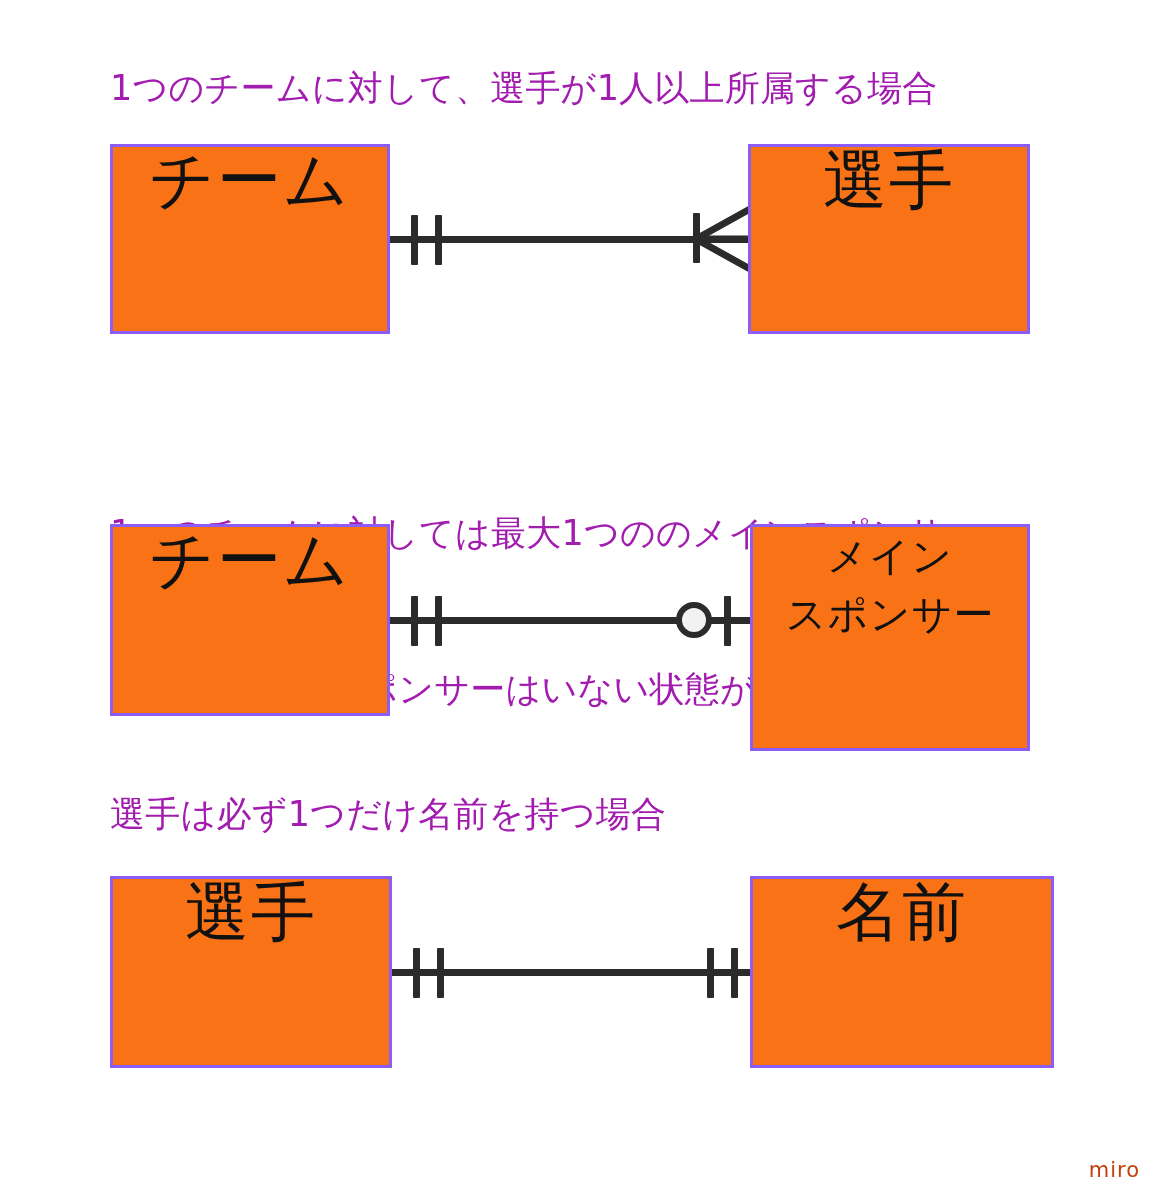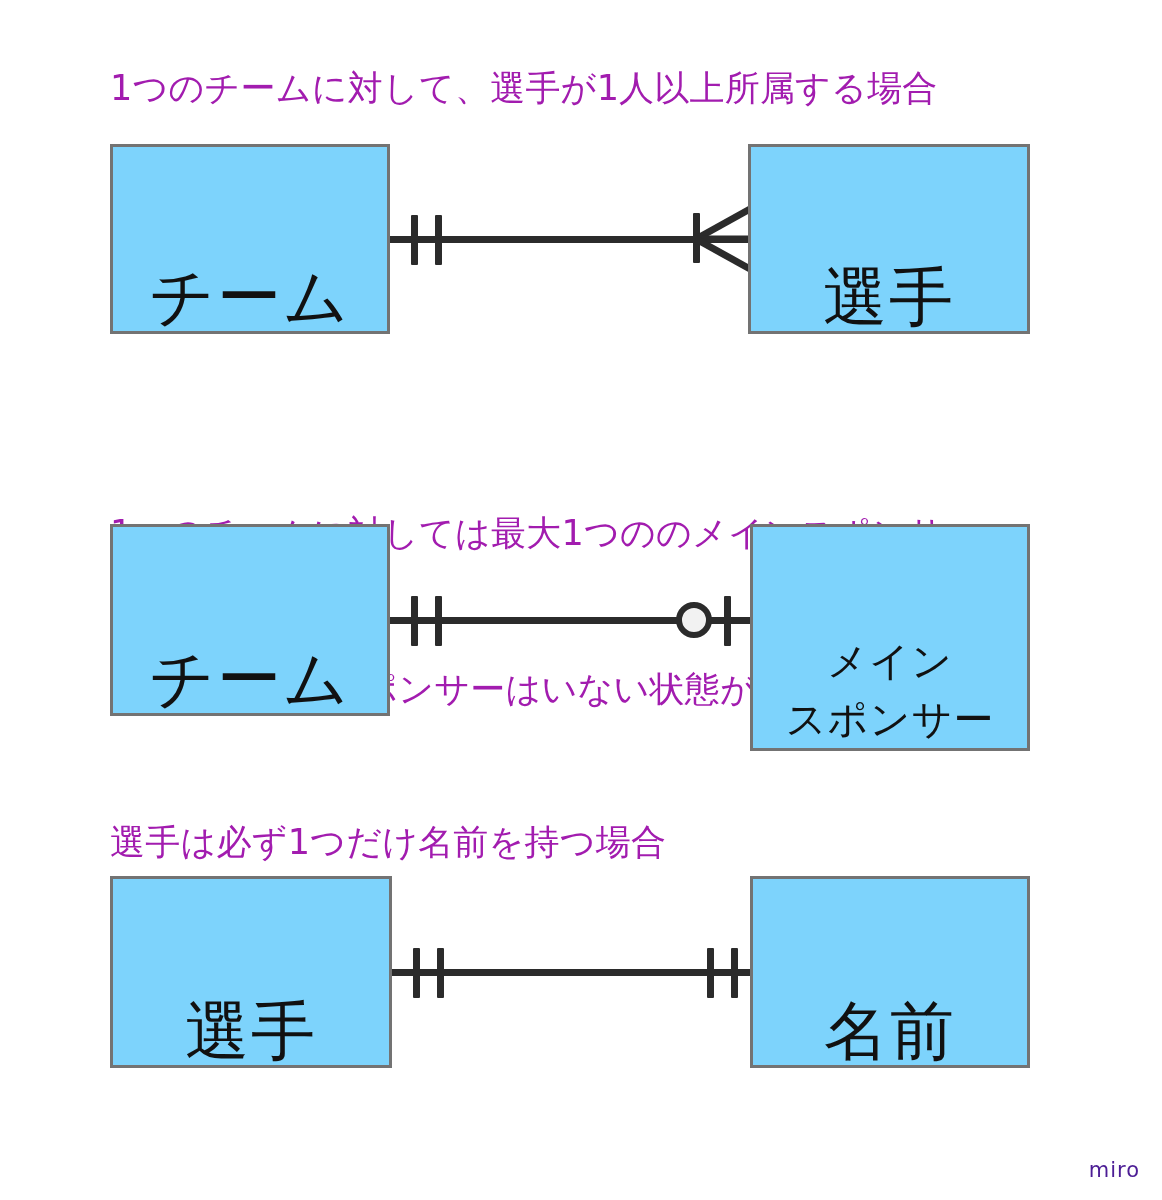--- a/index.html
+++ b/index.html
@@ -41,30 +41,30 @@
     position: absolute;
     left: 110px;
     font-size: 35px;
     line-height: 52px;
     letter-spacing: 0.2px;
     color: #a21caf;
     white-space: pre;
   }
   #group-1 .caption { top: 62px; }
   #group-2 .caption { top: 18px; }
-  #group-3 .caption { top: 18px; margin-top: 28px; }
+  #group-3 .caption { top: 18px; }
 
   
   .entity-box {
     position: absolute;
     box-sizing: border-box;
-    background: #7dd3fc;
-    border: 3px solid #737373;
+    background: #f97316;
+    border: 3px solid #8b5cf6;
     display: flex;
-    align-items: flex-end;
+    align-items: flex-start;
     justify-content: center;
     text-align: center;
   }
   .entity-label {
     font-size: 64px;
     line-height: 1.05;
     color: #111111;
     letter-spacing: 2px;
     white-space: pre-line;
   }
@@ -75,21 +75,21 @@
   }
 
   
   #group-1 .box-left  { left: 110px; top: 144px; width: 280px; height: 190px; }
   #group-1 .box-right { left: 748px; top: 144px; width: 282px; height: 190px; }
   
   #group-2 .box-left  { left: 110px; top: 139px; width: 280px; height: 192px; }
   #group-2 .box-right { left: 750px; top: 139px; width: 280px; height: 227px; }
   
   #group-3 .box-left  { left: 110px; top: 106px; width: 282px; height: 192px; }
-  #group-3 .box-right { left: 750px; top: 106px; width: 280px; height: 192px; }
+  #group-3 .box-right { left: 750px; top: 106px; width: 304px; height: 192px; }
 
   
   .rel-line {
     position: absolute;
     height: 7px;
     background: #2b2b2b;
   }
   #group-1 .rel-line { left: 390px; top: 236px; width: 360px; }
   #group-2 .rel-line { left: 390px; top: 232px; width: 362px; }
   #group-3 .rel-line { left: 392px; top: 199px; width: 360px; }
@@ -122,21 +122,21 @@
   }
   .crowfoot svg { display: block; }
 
   
   .watermark {
     position: absolute;
     right: 22px;
     bottom: 18px;
     font-size: 21px;
     letter-spacing: 1px;
-    color: #4c1d95;
+    color: #c2410c;
     user-select: none;
   }
 </style>
 </head>
 <body>
 
 <div class="canvas">
 
   <div class="er-group" id="group-1">
 

